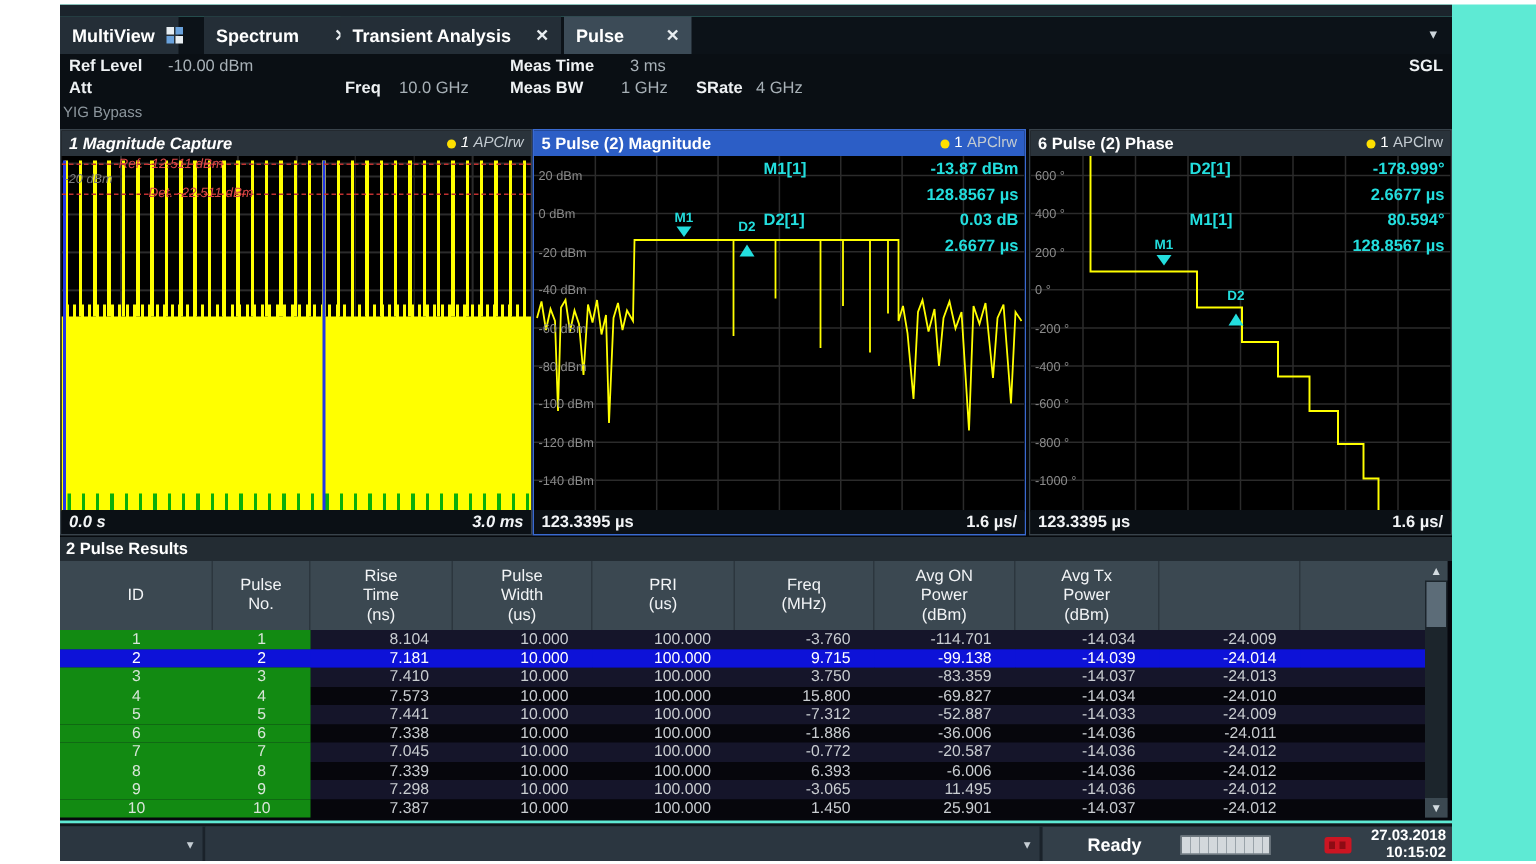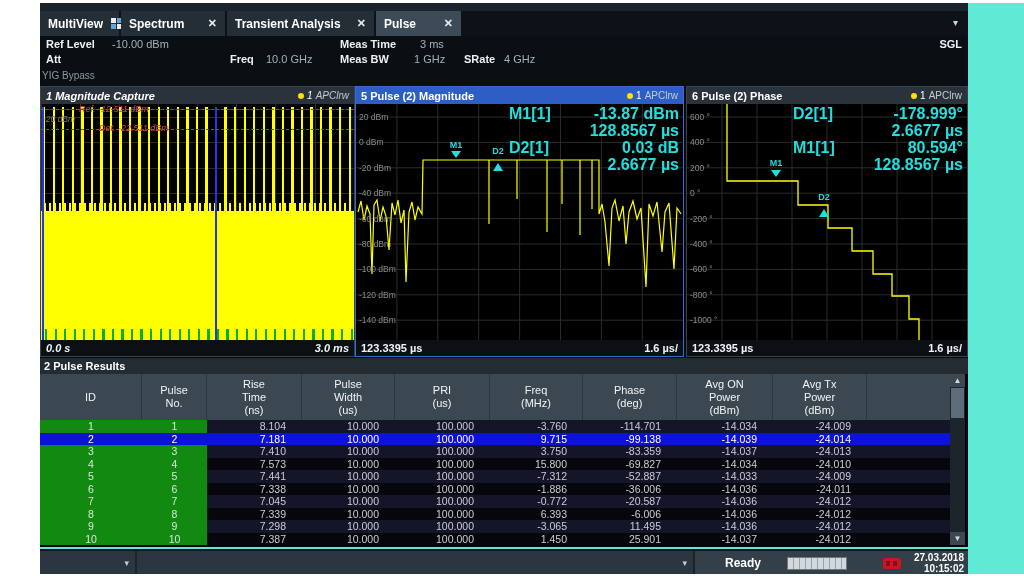--- a/index.html
+++ b/index.html
@@ -37,21 +37,21 @@
   .lnum{color:#fff;font-size:10px;}
   .lmode{color:#c3cbd1;font-size:10px;}
   .plot{position:absolute;left:0;top:17px;right:0;height:237px;background:#000;overflow:hidden;}
   .pscale{position:absolute;left:0;bottom:0;right:0;height:16px;background:#0b1015;color:#f2f4f6;
     font-size:11px;font-weight:bold;display:flex;align-items:center;justify-content:space-between;padding:0 5px;}
   .ytick{position:absolute;left:3px;color:#8b8b8b;font-size:8.5px;white-space:nowrap;}
   .grid1{position:absolute;inset:0;
     background-image:repeating-linear-gradient(90deg,#2b2b2b 0 1px,transparent 1px 39.1px),
                      repeating-linear-gradient(180deg,#2b2b2b 0 1px,transparent 1px 25.4px);
     background-position:39px 13px;}
-  .mk-readout{position:absolute;top:1px;right:4px;width:170px;font-size:16px;font-weight:bold;color:#23dede;}
+  .mk-readout{position:absolute;top:1px;right:4px;width:170px;font-size:11px;font-weight:bold;color:#23dede;}
   .mk-line{display:flex;height:17px;line-height:17px;}
   .mk-name{text-align:left;}
   .mk-val{margin-left:auto;text-align:right;}
   svg text.mklab{fill:#23dede;font-size:9px;font-weight:bold;font-family:"Liberation Sans",sans-serif;}
 
   
   .p1-block{position:absolute;left:0;top:107px;width:313px;height:130px;background:#ffff00;}
   .p1-fuzz{position:absolute;left:0;top:99px;width:313px;height:9px;
     background:repeating-linear-gradient(90deg,transparent 0 3px,#ffff00 3px 5px);}
   .p1-bars{position:absolute;left:2px;top:3px;width:310px;height:104px;
@@ -115,21 +115,21 @@
   <div class="tabbar">
     <div class="tab" style="left:0;width:79px;">
       <span>MultiView</span>
       <span class="mv-icon">
         <div style="background:#e8eef2;"></div>
           <div style="background:#6aa2dc;"></div>
         <div style="background:#6aa2dc;"></div>
           <div style="background:#e8eef2;"></div>
       </span>
     </div>
-    <div class="tab" style="left:81px;width:104px;">
+    <div class="tab" style="left:96px;width:104px;">
       <span>Spectrum</span>
       <span class="close">✕</span>
     </div>
     <div class="tab" style="left:187px;width:147px;">
       <span>Transient Analysis</span>
       <span class="close">✕</span>
     </div>
     <div class="tab active" style="left:336px;width:85px;">
       <span>Pulse</span>
       <span class="close">✕</span>
@@ -282,22 +282,20 @@
       <div class="hcell">Rise
 Time
 (ns)</div>
       <div class="hcell">Pulse
 Width
 (us)</div>
       <div class="hcell">PRI
 (us)</div>
       <div class="hcell">Freq
 (MHz)</div>
-      <div class="hcell">Phase
-(deg)</div>
       <div class="hcell">Avg ON
 Power
 (dBm)</div>
       <div class="hcell">Avg Tx
 Power
 (dBm)</div>
       <div class="hcell"></div>
     </div>
     <div class="tbody">
         <div class="trow">

